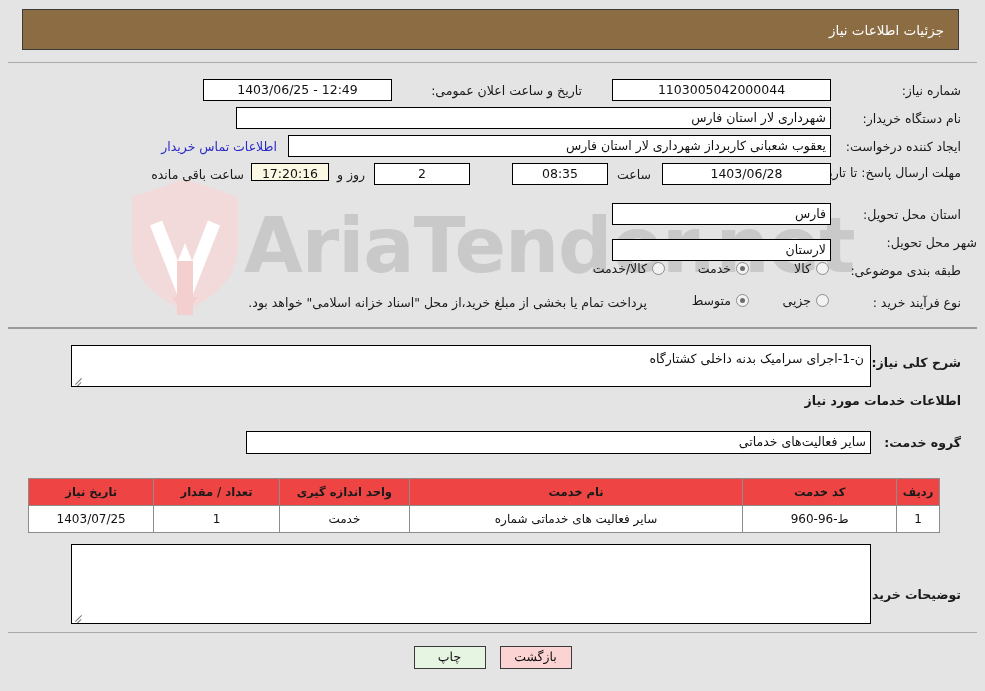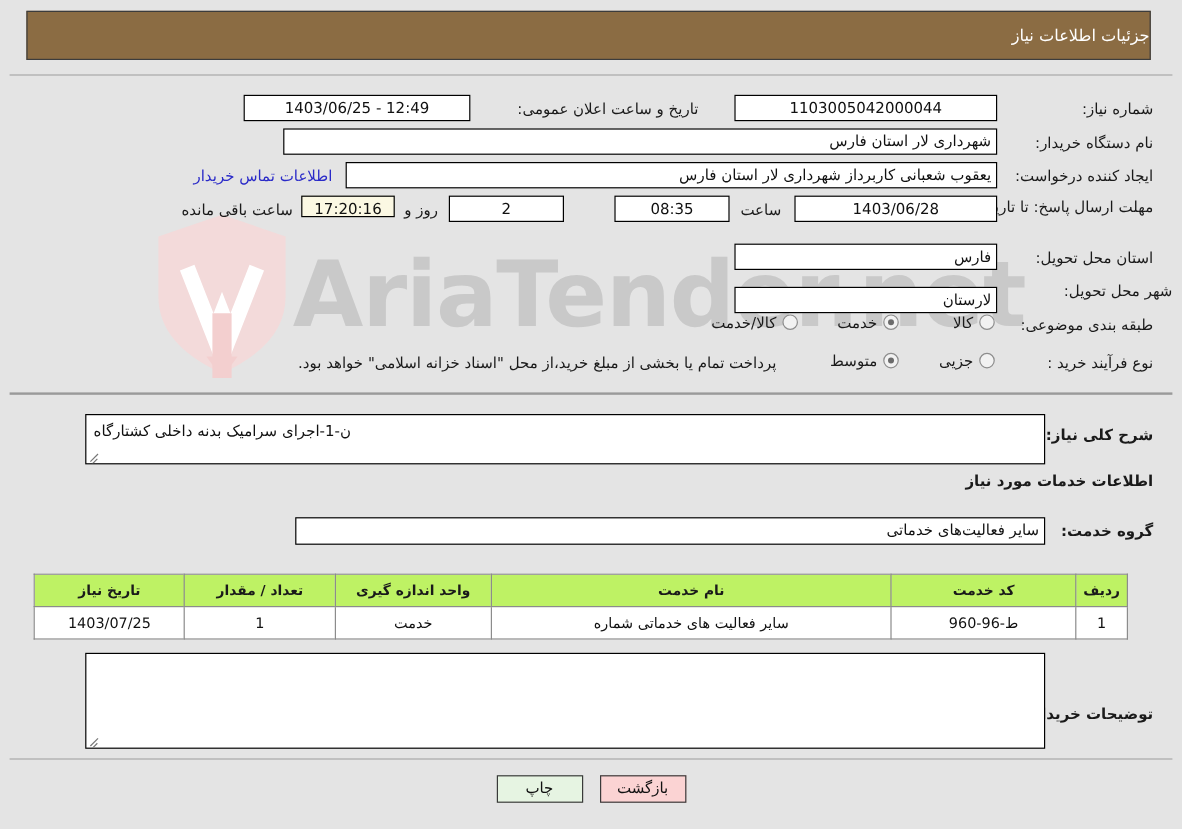--- a/index.html
+++ b/index.html
@@ -68,20 +68,21 @@
     width: 937px;
     height: 41px;
     background: #8b6c43;
     border: 1px solid #3c3c3c;
     box-sizing: border-box;
     color: #ffffff;
     font-size: 13.5px;
     display: flex;
     align-items: center;
     justify-content: flex-start;
+    padding-right: 14px;
     z-index: 3;
   }
 
   
   .panel {
     position: absolute;
     background: transparent;
     box-sizing: border-box;
   }
   #panel-top {
@@ -174,21 +175,21 @@
 
   
   .ta {
     position: absolute;
     box-sizing: border-box;
     background: #ffffff;
     border: 1px solid #000000;
     font-size: 12.5px;
     line-height: 19px;
     padding: 3px 6px;
-    text-align: left;
+    text-align: right;
     color: #111;
     overflow: hidden;
   }
   .ta .grip {
     position: absolute;
     left: 2px;
     bottom: 1px;
     width: 10px;
     height: 10px;
   }
@@ -223,21 +224,21 @@
     position: absolute;
     right: 45px;
     top: 478px;
     width: 912px;
     border-collapse: collapse;
     background: #ffffff;
     font-size: 12px;
     direction: rtl;
   }
   #svc-table th {
-    background: #bef264;
+    background: #ef4444;
     border: 1px solid #8c8c8c;
     font-weight: bold;
     font-size: 11.5px;
     height: 26px;
     padding: 0 4px;
     color: #1a1a1a;
     text-align: center;
     white-space: nowrap;
   }
   #svc-table td {

